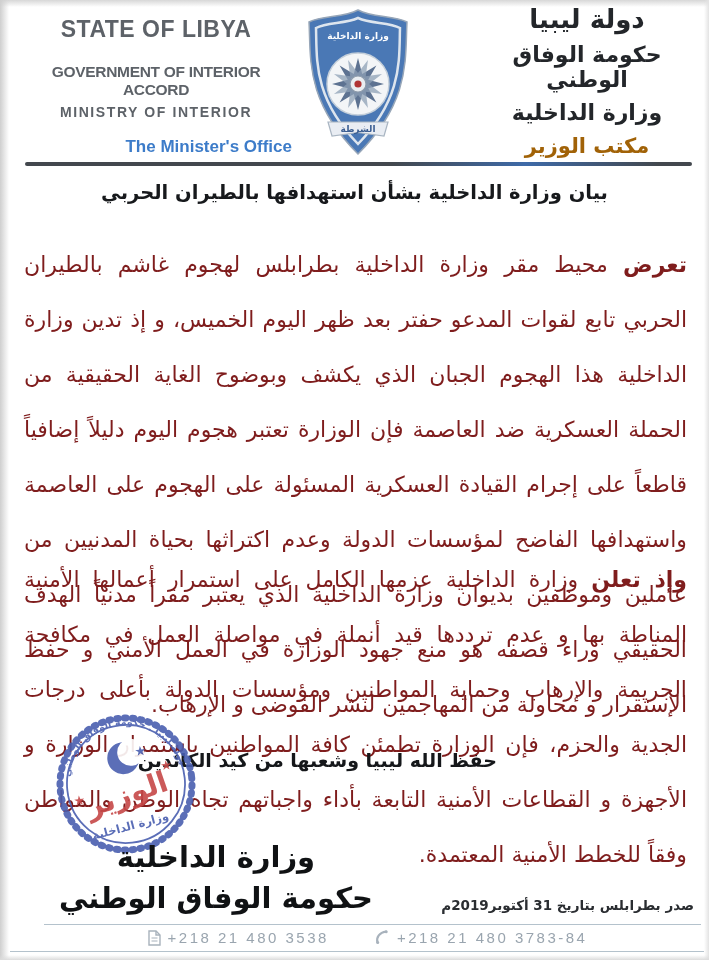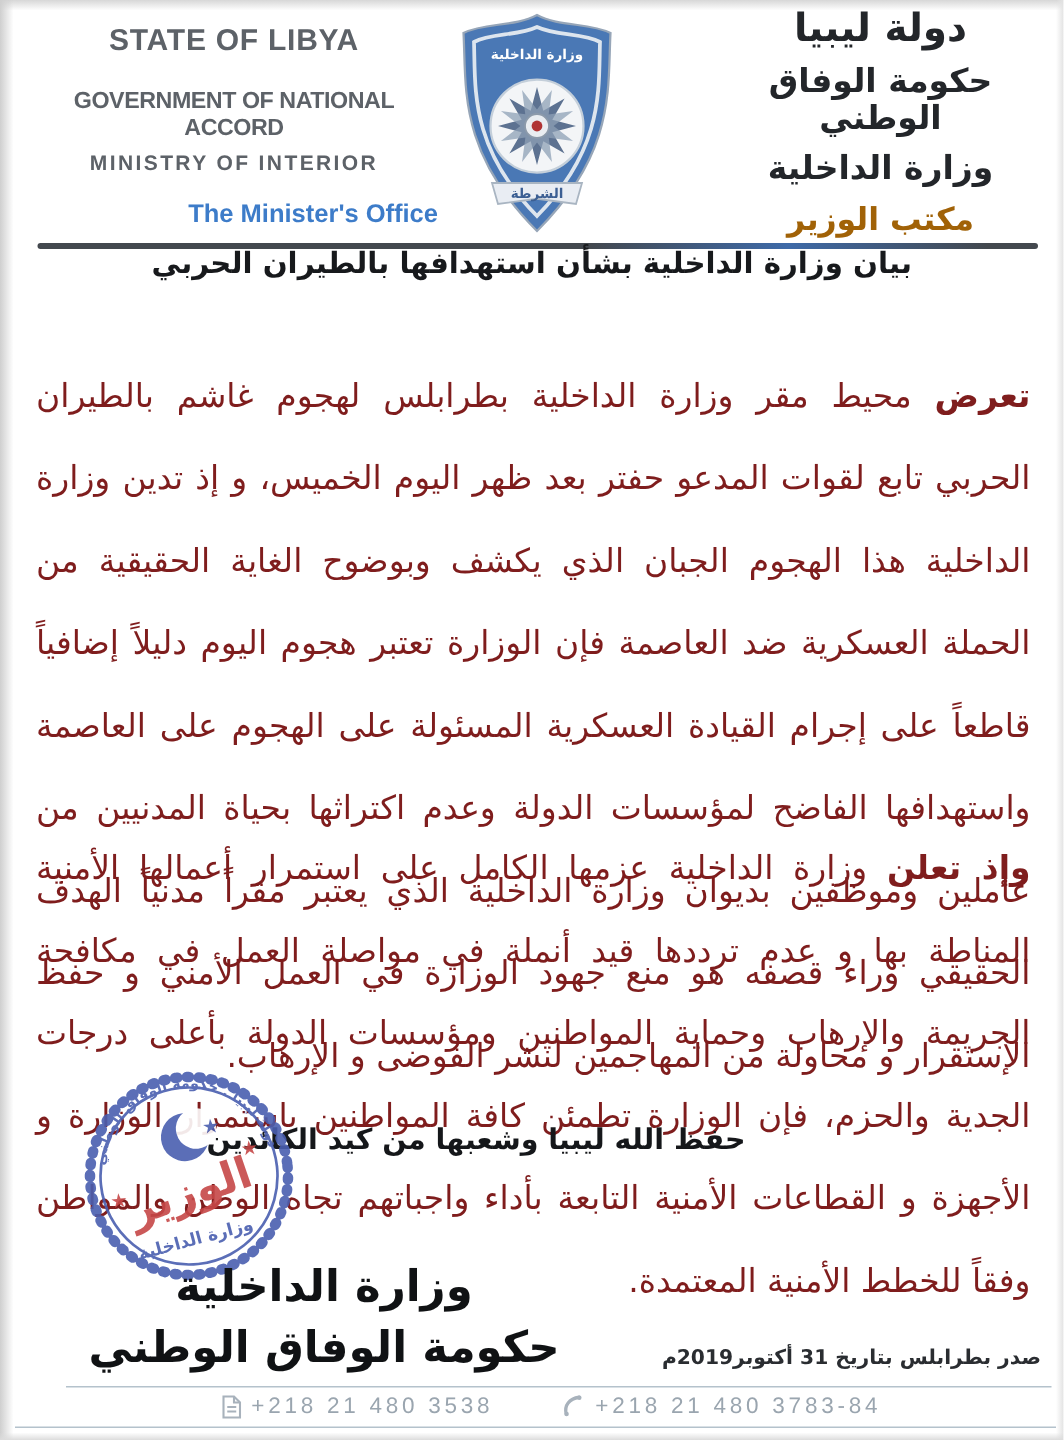--- a/index.html
+++ b/index.html
@@ -15,38 +15,38 @@
   .edge-left{position:absolute;left:0;top:0;width:9px;height:960px;
     background:linear-gradient(90deg,#cfcfcf,rgba(255,255,255,0));}
   .edge-right{position:absolute;right:0;top:0;width:5px;height:960px;
     background:linear-gradient(270deg,#e3e3e3,rgba(255,255,255,0));}
   .edge-bottom{position:absolute;left:0;bottom:0;width:709px;height:5px;
     background:linear-gradient(0deg,#dcdcdc,rgba(255,255,255,0));}
 
   
   .hdr-en{position:absolute;left:20px;top:16px;width:272px;text-align:center;
     font-family:"Liberation Sans", sans-serif;color:#5d6268;}
-  .hdr-en .l1{font-size:20px;font-weight:bold;letter-spacing:0.5px;}
+  .hdr-en .l1{font-size:23px;font-weight:bold;letter-spacing:0.5px;}
   .hdr-en .l2{font-size:15.5px;font-weight:bold;letter-spacing:-0.3px;margin-top:20px;}
   .hdr-en .l3{font-size:14px;font-weight:bold;letter-spacing:1.6px;margin-top:5px;}
   .hdr-en .l4{font-size:17px;font-weight:bold;color:#3d7cc9;margin-top:17px;text-align:right;}
 
   .emblem{position:absolute;left:299px;top:6px;width:118px;height:152px;}
 
   .hdr-ar{position:absolute;right:8px;top:4px;width:228px;text-align:center;
     direction:rtl;color:#23262a;}
   .hdr-ar .a1{font-size:26px;font-weight:bold;}
   .hdr-ar .a2{font-size:22px;font-weight:bold;margin-top:8px;}
   .hdr-ar .a3{font-size:22px;font-weight:bold;margin-top:8px;}
   .hdr-ar .a4{font-size:21px;font-weight:bold;margin-top:9px;color:#a16207;text-align:center;}
 
   .hdr-rule{position:absolute;left:25px;right:17px;top:162px;height:4px;
     background:linear-gradient(90deg,#43484e 55%,#3e6aa8 75%,#43484e 95%);border-radius:2px;}
 
-  .doc-title{position:absolute;left:0;right:0;top:164px;text-align:center;direction:rtl;
+  .doc-title{position:absolute;left:0;right:0;top:181px;text-align:center;direction:rtl;
     font-size:19.5px;font-weight:bold;color:#17191c;}
 
   .para{position:absolute;left:24px;right:22px;direction:rtl;text-align:justify;
     font-size:22px;line-height:55px;color:#7f1d1d;}
   .para .lead{font-weight:bold;}
   .p1{top:237px;}
   .p2{top:552px;}
 
   .dua{position:absolute;top:749px;right:212px;direction:rtl;
     font-size:19px;font-weight:bold;color:#15171a;}
@@ -74,21 +74,21 @@
 <body>
 
 <div class="page">
   <div class="edge-top"></div>
   <div class="edge-left"></div>
   <div class="edge-right"></div>
   <div class="edge-bottom"></div>
 
   <div class="hdr-en">
     <div class="l1">STATE OF LIBYA</div>
-    <div class="l2">GOVERNMENT OF NATIONAL ACCORD</div>
+    <div class="l2">GOVERNMENT OF INTERIOR ACCORD</div>
     <div class="l3">MINISTRY OF INTERIOR</div>
     <div class="l4">The Minister's Office</div>
   </div>
 
   <div class="emblem">
     <svg width="118" height="152" viewBox="0 0 118 152">
       <path d="M59 4 C44 12, 24 9, 10 16 C12 52, 6 95, 59 148 C112 95, 106 52, 108 16 C94 9, 74 12, 59 4 Z" fill="#4a78b5" stroke="#97a6b8" stroke-width="1.5"></path>
       <path d="M59 12 C46 18, 28 16, 17 22 C18 53, 14 92, 59 138 C104 92, 100 53, 101 22 C90 16, 72 18, 59 12 Z" fill="none" stroke="#dde5ee" stroke-width="2.5"></path>
       <text x="59" y="33" text-anchor="middle" font-size="9" font-weight="bold" fill="#ffffff" font-family="DejaVu Sans, sans-serif">وزارة الداخلية</text>
       <circle cx="59" cy="78" r="31" fill="#f3f5f7" stroke="#c4cfda" stroke-width="1.5"></circle>

